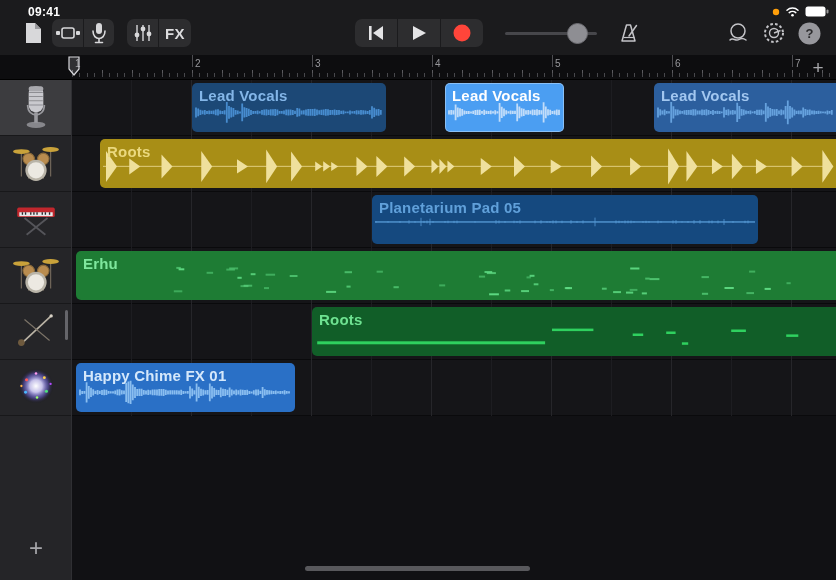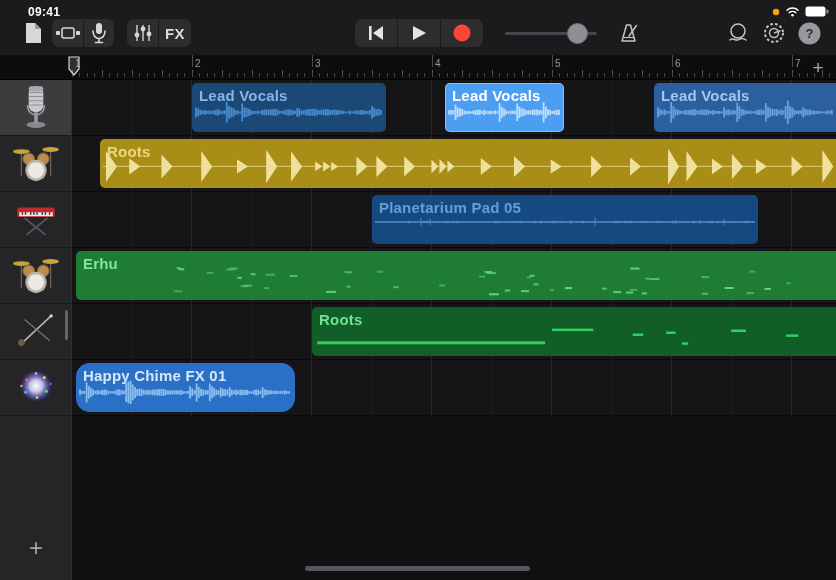--- a/index.html
+++ b/index.html
@@ -318,21 +318,21 @@
           <svg width="524" height="49" viewBox="0 0 524 49" class="wave">
             <rect x="5.2" y="34.3" width="227.9" height="3" fill="#2fd15f" opacity="1"></rect>
             <rect x="240.0" y="21.6" width="41.4" height="2.5" fill="#2fd15f" opacity="1"></rect>
             <rect x="320.7" y="26.5" width="10.5" height="2.5" fill="#2fd15f" opacity="1"></rect>
             <rect x="354.2" y="24.5" width="9.4" height="2.5" fill="#2fd15f" opacity="1"></rect>
             <rect x="369.9" y="35.3" width="6.3" height="2.5" fill="#2fd15f" opacity="1"></rect>
             <rect x="419.2" y="22.5" width="14.7" height="2.5" fill="#2fd15f" opacity="1"></rect>
             <rect x="474.2" y="27.4" width="12.1" height="2.5" fill="#2fd15f" opacity="1"></rect>
           </svg>
         </div>
-        <div class="clip" style="left: 4px; top: 283px; width: 219px; background: rgb(42, 112, 198); border-radius: 14px;">
+        <div class="clip" style="left: 4px; top: 283px; width: 219px; background: rgb(42, 112, 198);">
           <span class="clip-label" style="color: rgb(213, 232, 251);">Happy Chime FX 01</span>
           <svg width="219" height="49" viewBox="0 0 219 49" class="wave">
             <path d="M4.0 26.6V32.2M6.2 27.9V30.9M8.4 28.0V30.8M10.6 19.3V39.5M12.8 23.1V35.7M15.0 24.8V34.0M17.2 26.3V32.5M19.4 27.7V31.1M21.6 27.1V31.7M23.8 27.7V31.1M26.0 26.9V31.9M28.2 26.6V32.2M30.4 26.7V32.1M32.6 28.0V30.8M34.8 28.3V30.5M37.0 28.3V30.5M39.2 27.5V31.3M41.4 26.5V32.3M43.6 26.3V32.5M45.8 27.2V31.6M48.0 27.6V31.2M50.2 19.7V39.1M52.4 18.6V40.2M54.6 17.7V41.1M56.8 21.6V37.2M59.0 23.9V34.9M61.2 25.9V32.9M63.4 25.8V33.0M65.6 25.7V33.1M67.8 27.0V31.8M70.0 27.4V31.4M72.2 26.8V32.0M74.4 27.2V31.6M76.6 26.6V32.2M78.8 26.5V32.3M81.0 26.4V32.4M83.2 26.1V32.7M85.4 26.1V32.7M87.6 25.9V32.9M89.8 26.7V32.1M92.0 27.4V31.4M94.2 27.2V31.6M96.4 27.3V31.5M98.6 27.2V31.6M100.8 27.3V31.5M103.0 27.4V31.4M105.2 26.8V32.0M107.4 27.9V30.9M109.6 28.3V30.5M111.8 28.1V30.7M114.0 23.2V35.6M116.2 25.5V33.3M118.4 27.2V31.6M120.6 20.4V38.4M122.8 23.8V35.0M125.0 25.8V33.0M127.2 26.4V32.4M129.4 27.2V31.6M131.6 27.0V31.8M133.8 20.5V38.3M136.0 23.3V35.5M138.2 25.0V33.8M140.4 26.7V32.1M142.6 26.9V31.9M144.8 24.6V34.2M147.0 25.8V33.0M149.2 25.9V32.9M151.4 26.7V32.1M153.6 24.5V34.3M155.8 26.4V32.4M158.0 27.5V31.3M160.2 26.5V32.3M162.4 27.3V31.5M164.6 26.4V32.4M166.8 26.8V32.0M169.0 26.9V31.9M171.2 26.7V32.1M173.4 27.9V30.9M175.6 28.4V30.4M177.8 27.3V31.5M180.0 26.4V32.4M182.2 26.5V32.3M184.4 27.7V31.1M186.6 23.9V34.9M188.8 26.3V32.5M191.0 27.0V31.8M193.2 27.2V31.6M195.4 27.6V31.2M197.6 27.9V30.9M199.8 27.6V31.2M202.0 28.3V30.5M204.2 27.9V30.9M206.4 28.1V30.7M208.6 27.3V31.5M210.8 28.1V30.7M213.0 28.3V30.5" stroke="#8fc2f2" stroke-width="1.8" fill="none" opacity="0.95"></path>
           </svg>
         </div>
       </div>
     <div class="headers" id="headers">
       <div class="hcell sel">
           <span><svg width="42" height="46" viewBox="0 0 40 44">
               <ellipse cx="20" cy="40" rx="9" ry="3" fill="#87878c"></ellipse>

